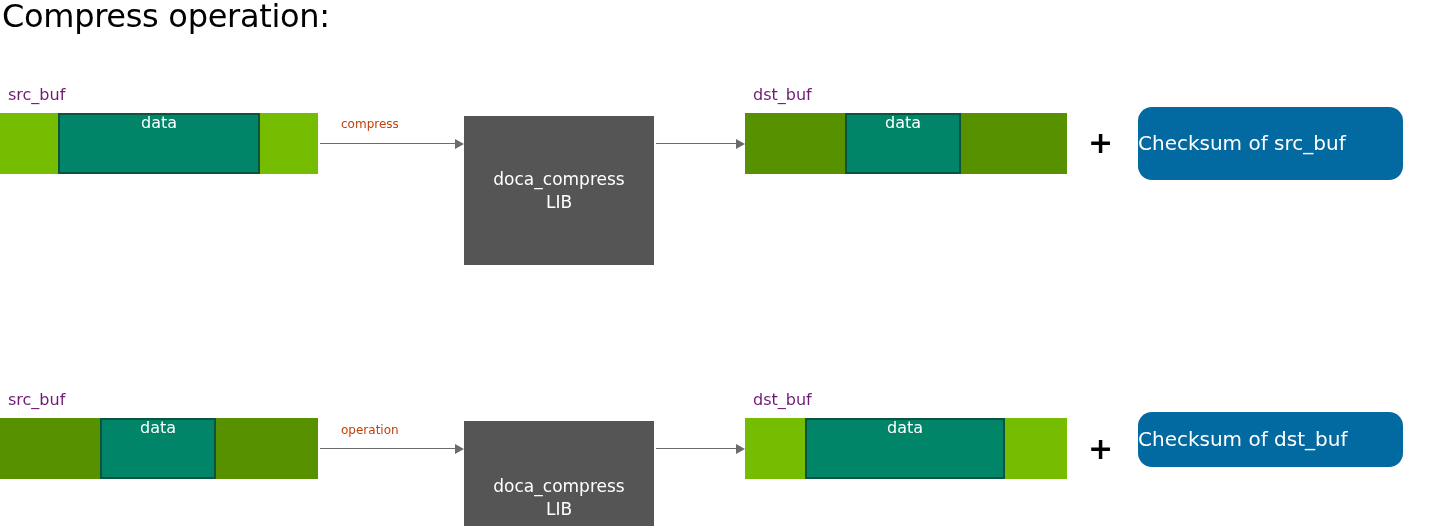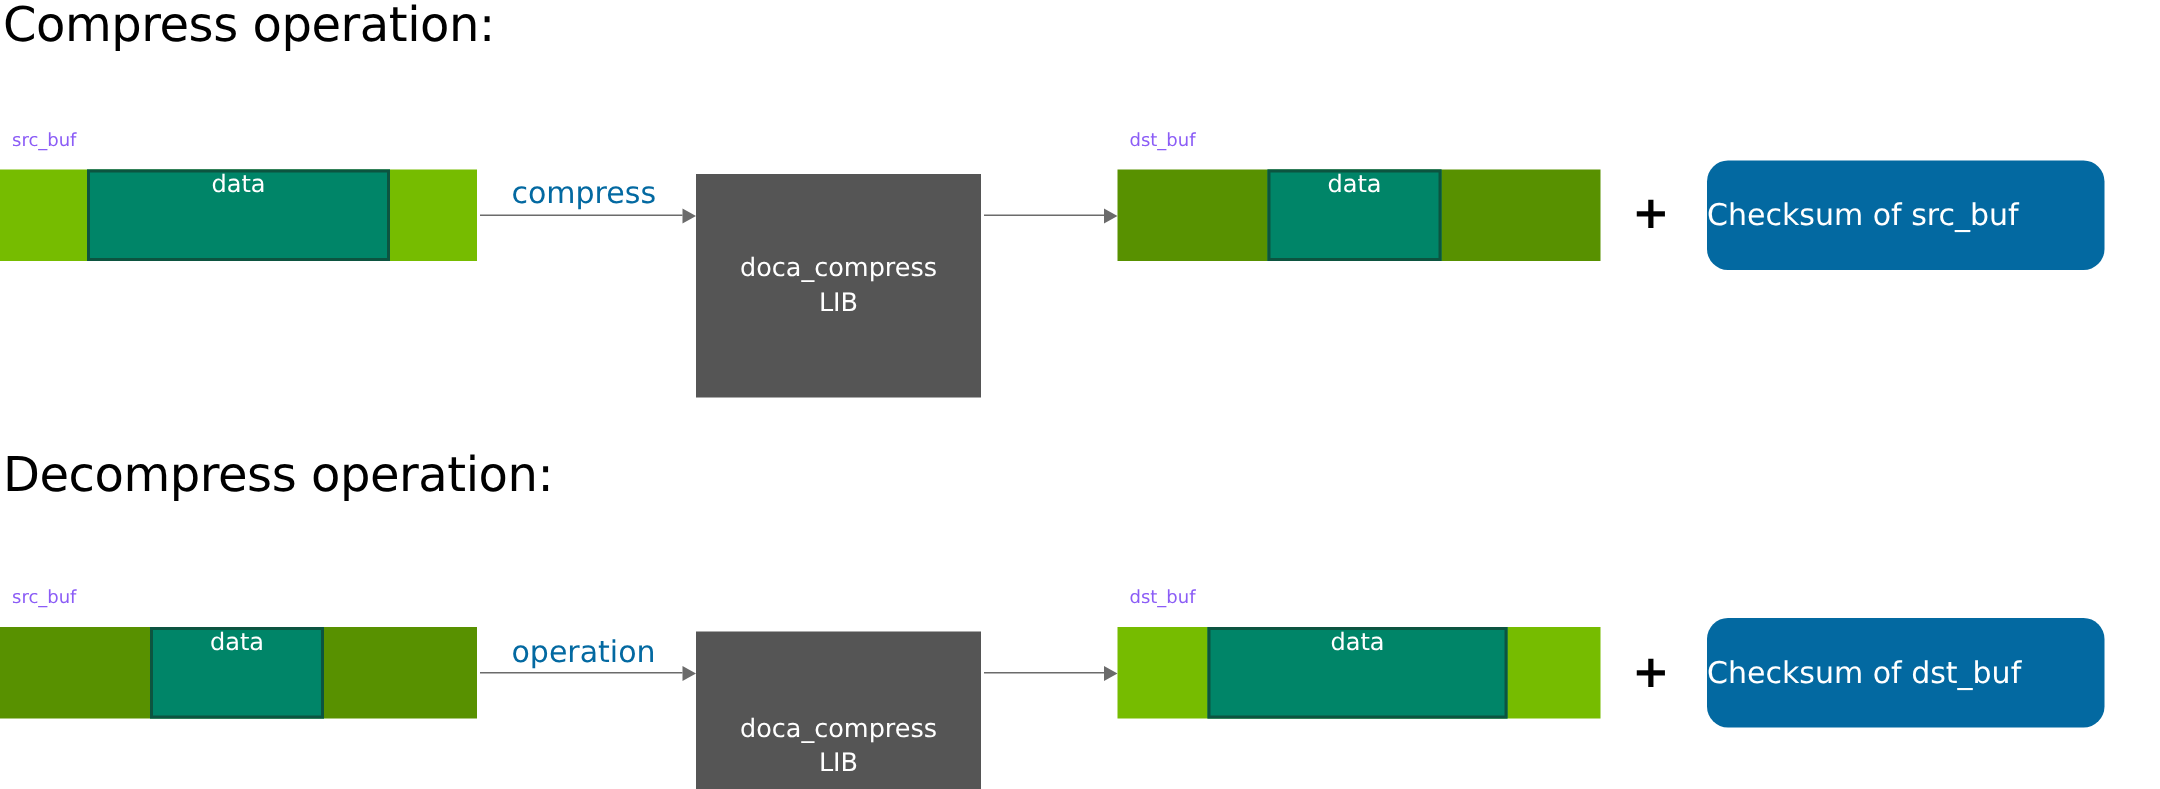--- a/index.html
+++ b/index.html
@@ -34,22 +34,22 @@
     letter-spacing: -0.3px;
     white-space: nowrap;
     line-height: 1;
   }
   #title-compress   { left: 2px;  top: 0px;   }
   #title-decompress { left: 2px;  top: 300px; }
 
   
   .buf-caption {
     position: absolute;
-    font-size: 12px;
-    color: #8b5cf6;
+    font-size: 16px;
+    color: #701a75;
     white-space: nowrap;
     line-height: 1;
   }
 
   
   .buffer {
     position: absolute;
     box-sizing: border-box;
   }
   .buffer.bright { background: #76bc00; }
@@ -106,22 +106,22 @@
     position: absolute;
     top: 1px;
     width: 0;
     height: 0;
     border-top: 5px solid transparent;
     border-bottom: 5px solid transparent;
     border-left: 9px solid #6b6b6b;
   }
   .arrow-label {
     position: absolute;
-    font-size: 20px;
-    color: #0369a1;
+    font-size: 12px;
+    color: #c2410c;
     white-space: nowrap;
     line-height: 1;
   }
 
   
   .plus-sign {
     position: absolute;
     font-size: 30px;
     font-weight: bold;
     color: #000000;
@@ -183,21 +183,20 @@
   <div class="data-block" style="left:845px; top:113px; width:116px; height:61px;">
     <span>data</span>
   </div>
 
   <div class="plus-sign" style="left:1088px; top:128px;">+</div>
 
   <div class="checksum-box" style="left:1138px; top:107px; width:265px; height:73px;">
     <div class="cs-line">Checksum of src_buf</div>
   </div>
 
-  <div class="section-title" id="title-decompress">Decompress operation:</div>
 
   <div class="buf-caption" style="left:8px; top:392px;">src_buf</div>
 
   <div class="buffer olive" style="left:0px; top:418px; width:318px; height:61px;"></div>
   <div class="data-block" style="left:100px; top:418px; width:116px; height:61px;">
     <span>data</span>
   </div>
 
   <div class="arrow-label" style="left:341px; top:424px;">operation</div>
   <div class="arrow" style="left:320px; top:443px; width:144px;">
@@ -217,17 +216,17 @@
 
   <div class="buf-caption" style="left:753px; top:392px;">dst_buf</div>
 
   <div class="buffer bright" style="left:745px; top:418px; width:322px; height:61px;"></div>
   <div class="data-block" style="left:805px; top:418px; width:200px; height:61px;">
     <span>data</span>
   </div>
 
   <div class="plus-sign" style="left:1088px; top:434px;">+</div>
 
-  <div class="checksum-box" style="left:1138px; top:412px; width:265px; height:73px;">
+  <div class="checksum-box" style="left:1138px; top:412px; width:265px; height:55px;">
     <div class="cs-line">Checksum of dst_buf</div>
   </div>
 
 </div>
 
 </body></html>

